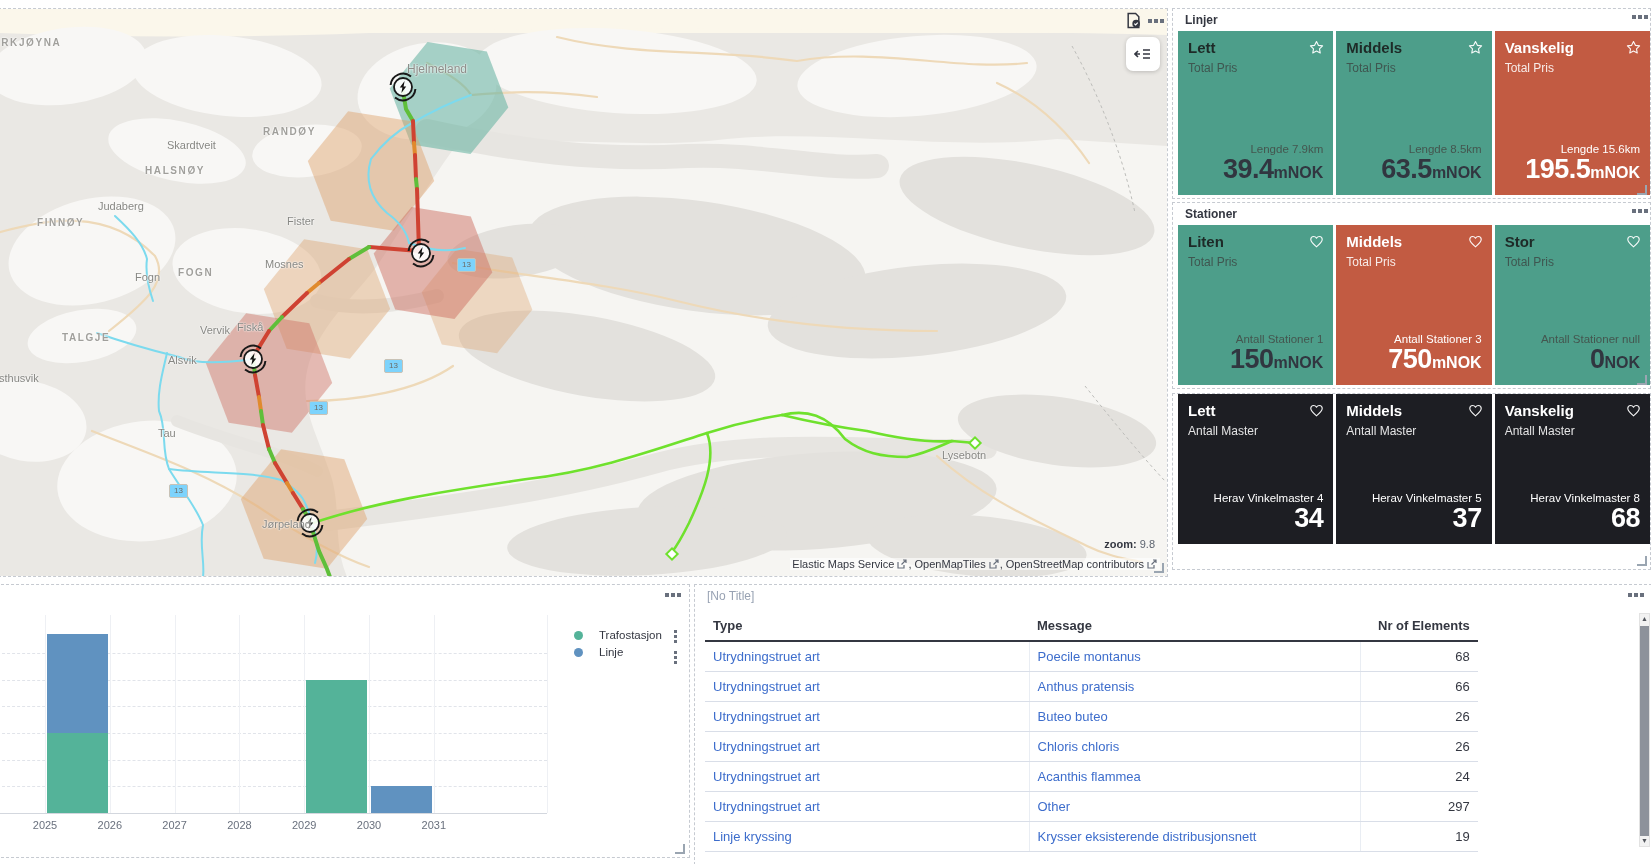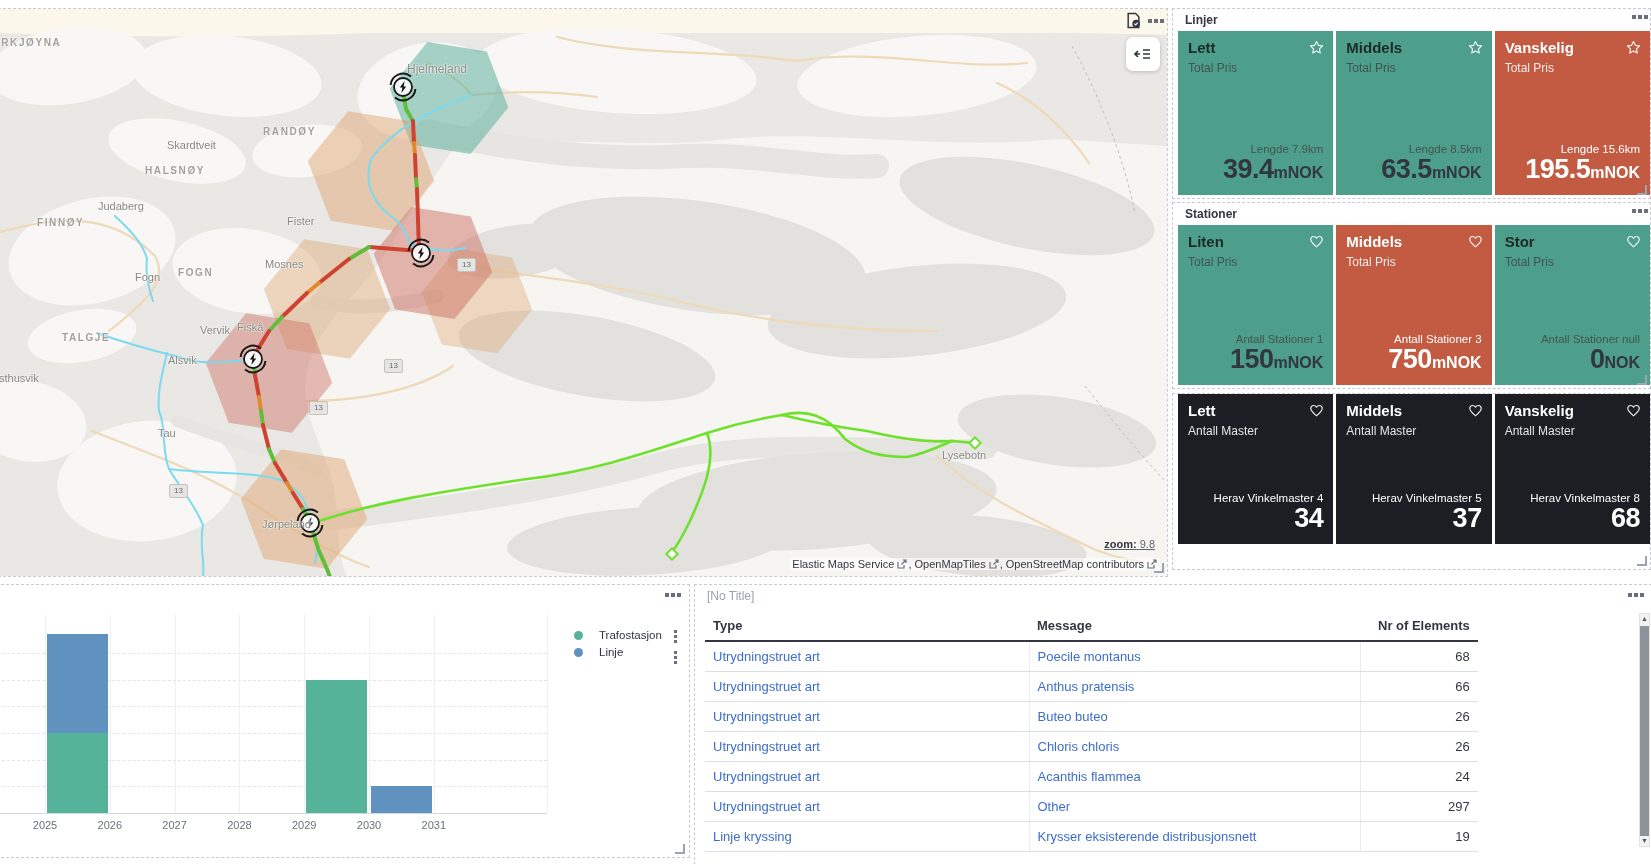--- a/index.html
+++ b/index.html
@@ -15,26 +15,26 @@
   .vmenu{position:absolute;display:flex;flex-direction:column;gap:2px;cursor:pointer;}
   .vmenu i{width:3px;height:3px;background:#69707d;display:block;}
   .rsz{position:absolute;width:8px;height:8px;border-right:2px solid #9aa5b1;border-bottom:2px solid #9aa5b1;}
   
   #map-panel{left:-2px;top:8px;width:1170px;height:569px;overflow:hidden;}
   #map-svg{position:absolute;left:0;top:0;}
   .map-label{position:absolute;font-size:11px;color:#878783;white-space:nowrap;pointer-events:none;
              text-shadow:0 0 2px #fff,0 0 2px #fff;}
   .map-label.island{font-size:10px;letter-spacing:1.6px;color:#a09f9b;font-weight:700;}
   .map-label.big{font-size:12px;color:#8d8d89;}
-  .road-badge{position:absolute;width:17px;height:12px;background:#e5e5e5;border:1px solid #c8c2b6;
+  .road-badge{position:absolute;width:17px;height:12px;background:#7dd3fc;border:1px solid #c8c2b6;
               border-radius:2px;font-size:8px;color:#6b6b66;text-align:center;line-height:12px;}
   #map-attrib{position:absolute;right:7px;bottom:6px;font-size:11px;color:#343741;background:rgba(255,255,255,.6);
               padding:0 2px;white-space:nowrap;}
   #map-attrib svg{vertical-align:-1px;margin:0 1px 0 3px;}
-  #zoom-indicator{position:absolute;right:12px;bottom:26px;font-size:11px;color:#5d6470;text-decoration:underline;}
+  #zoom-indicator{position:absolute;right:12px;bottom:26px;font-size:11px;color:#5d6470;}
   #zoom-indicator b{font-weight:700;color:#343741;}
   #map-controls{position:absolute;right:3px;top:3px;display:flex;gap:6px;align-items:center;}
   #legend-collapse{position:absolute;right:7px;top:28px;width:34px;height:34px;background:#fff;border-radius:7px;
      box-shadow:0 1px 4px rgba(0,0,0,.2);display:flex;align-items:center;justify-content:center;cursor:pointer;}
   
   .metric-panel{left:1172px;width:479px;}
   .cards{display:flex;gap:3px;padding-left:5px;height:calc(100% - 25px);}
   .mcard{flex:1 1 0;position:relative;padding:8px 10px;box-sizing:border-box;display:flex;flex-direction:column;overflow:hidden;}
   .mcard.green{background:#4d9e8a;color:#343741;}
   .mcard.red{background:#c25b42;color:#fff;}

